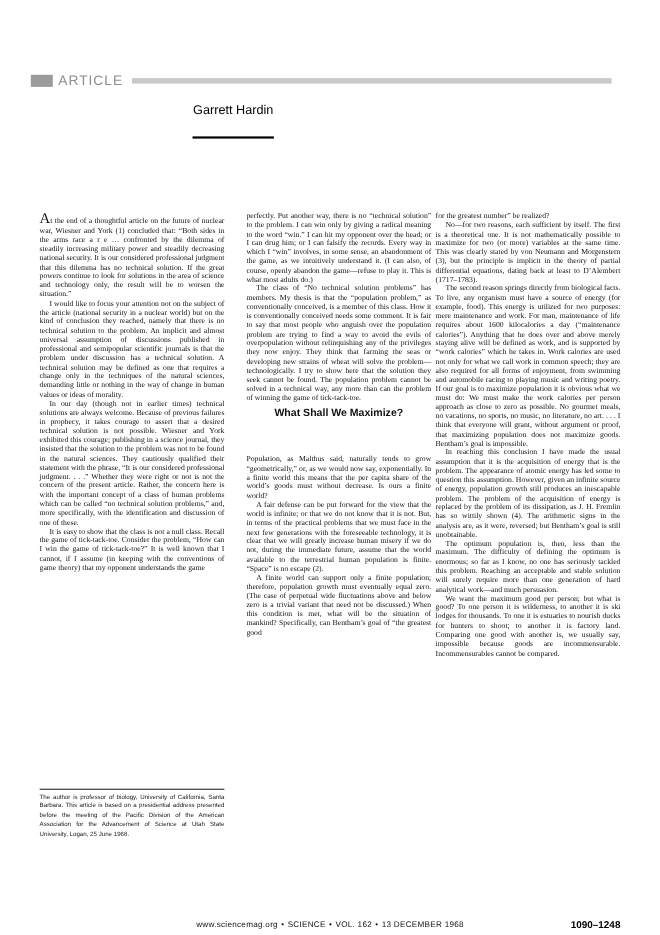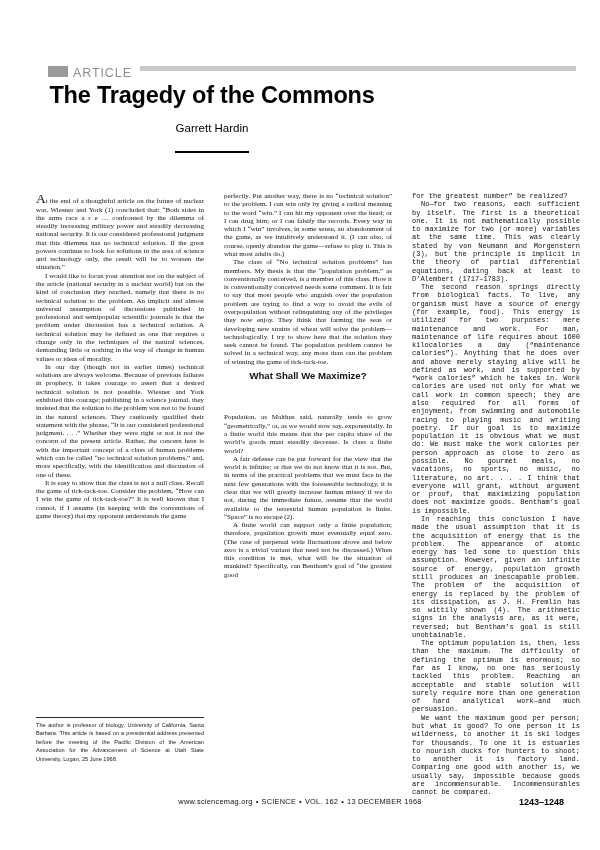--- a/index.html
+++ b/index.html
@@ -20,24 +20,25 @@
     height: 850px;
     position: relative;
     box-sizing: border-box;
     padding: 0;
     background: #ffffff;
   }
 
   
   .kicker {
     position: absolute;
-    left: 48px;
+    left: 28px;
     top: 66px;
     width: 528px;
     display: flex;
+    align-items: center;
     gap: 5px;
   }
   .kicker-square {
     width: 20px;
     height: 11px;
     background: #9b9b9b;
     flex: 0 0 auto;
   }
   .kicker-label {
     font-family: "Liberation Sans", sans-serif;
@@ -100,21 +101,21 @@
   .col p {
     margin: 0;
     text-indent: 9px;
   }
   .col p.noindent {
     text-indent: 0;
     margin-top: 32px;
   }
   .col1 { left: 36px;  width: 168px; }
   .col2 { left: 224px; width: 168px; top: 160px; }
-  .col3 { left: 412px; width: 168px; top: 160px; font-family: Liberation Mono, monospace; }
+  .col3 { left: 396px; width: 168px; top: 160px; }
 
   .dropcap-para::first-letter {
     font-size: 13.5px;
     line-height: 1;
   }
 
   
   .sec-head {
     font-family: "Liberation Sans", sans-serif;
     font-weight: bold;
@@ -141,21 +142,21 @@
     width: 168px;
     height: 1px;
     background: #2b2b2b;
     margin-bottom: 3px;
   }
 
   
   .footer {
     position: absolute;
     left: 36px;
-    top: 797px;
+    top: 836px;
     width: 528px;
     display: flex;
     align-items: baseline;
     justify-content: center;
     font-family: "Liberation Sans", sans-serif;
   }
   .footer-center {
     font-size: 7.4px;
     letter-spacing: 0.25px;
     color: #111;
@@ -177,37 +178,36 @@
 
 <div class="page">
 
   <div class="kicker">
     <span class="kicker-square"></span>
     <span class="kicker-label">ARTICLE</span>
     <span class="kicker-rule"></span>
   </div>
 
   <div class="titleblock">
-    <h1 class="article-title">The Tragedy of the Commons</h1>
     <div class="article-author">Garrett Hardin</div>
     <div class="title-rule"></div>
   </div>
 
   <div class="col col1">
     <p class="noindent dropcap-para">At the end of a thoughtful article on the future of nuclear war, Wiesner and York (1) concluded that: “Both sides in the arms race a r e … confronted by the dilemma of steadily increasing military power and steadily decreasing national security. It is our considered professional judgment that this dilemma has no technical solution. If the great powers continue to look for solutions in the area of science and technology only, the result will be to worsen the situation.”</p>
     <p>I would like to focus your attention not on the subject of the article (national security in a nuclear world) but on the kind of conclusion they reached, namely that there is no technical solution to the problem. An implicit and almost universal assumption of discussions published in professional and semipopular scientific journals is that the problem under discussion has a technical solution. A technical solution may be defined as one that requires a change only in the techniques of the natural sciences, demanding little or nothing in the way of change in human values or ideas of morality.</p>
     <p>In our day (though not in earlier times) technical solutions are always welcome. Because of previous failures in prophecy, it takes courage to assert that a desired technical solution is not possible. Wiesner and York exhibited this courage; publishing in a science journal, they insisted that the solution to the problem was not to be found in the natural sciences. They cautiously qualified their statement with the phrase, “It is our considered professional judgment. . . .” Whether they were right or not is not the concern of the present article. Rather, the concern here is with the important concept of a class of human problems which can be called “no technical solution problems,” and, more specifically, with the identification and discussion of one of these.</p>
     <p>It is easy to show that the class is not a null class. Recall the game of tick-tack-toe. Consider the problem, “How can I win the game of tick-tack-toe?” It is well known that I cannot, if I assume (in keeping with the conventions of game theory) that my opponent understands the game</p>
   </div>
 
   <div class="col col2">
     <p class="noindent">perfectly. Put another way, there is no “technical solution” to the problem. I can win only by giving a radical meaning to the word “win.” I can hit my opponent over the head; or I can drug him; or I can falsify the records. Every way in which I “win” involves, in some sense, an abandonment of the game, as we intuitively understand it. (I can also, of course, openly abandon the game—refuse to play it. This is what most adults do.)</p>
     <p>The class of “No technical solution problems” has members. My thesis is that the “population problem,” as conventionally conceived, is a member of this class. How it is conventionally conceived needs some comment. It is fair to say that most people who anguish over the population problem are trying to find a way to avoid the evils of overpopulation without relinquishing any of the privileges they now enjoy. They think that farming the seas or developing new strains of wheat will solve the problem—technologically. I try to show here that the solution they seek cannot be found. The population problem cannot be solved in a technical way, any more than can the problem of winning the game of tick-tack-toe.</p>
     <h2 class="sec-head">What Shall We Maximize?</h2>
-    <p class="noindent">Population, as Malthus said, naturally tends to grow “geometrically,” or, as we would now say, exponentially. In a finite world this means that the per capita share of the world’s goods must steadily decrease. Is class a finite world?</p>
+    <p class="noindent">Population, as Malthus said, naturally tends to grow “geometrically,” or, as we would now say, exponentially. In a finite world this means that the per capita share of the world’s goods must without decrease. Is ours a finite world?</p>
     <p>A fair defense can be put forward for the view that the world is infinite; or that we do not know that it is not. But, in terms of the practical problems that we must face in the next few generations with the foreseeable technology, it is clear that we will greatly increase human misery if we do not, during the immediate future, assume that the world available to the terrestrial human population is finite. “Space” is no escape (2).</p>
     <p>A finite world can support only a finite population; therefore, population growth must eventually equal zero. (The case of perpetual wide fluctuations above and below zero is a trivial variant that need not be discussed.) When this condition is met, what will be the situation of mankind? Specifically, can Bentham’s goal of “the greatest good</p>
   </div>
 
   <div class="col col3">
     <p class="noindent">for the greatest number” be realized?</p>
     <p>No—for two reasons, each sufficient by itself. The first is a theoretical one. It is not mathematically possible to maximize for two (or more) variables at the same time. This was clearly stated by von Neumann and Morgenstern (3), but the principle is implicit in the theory of partial differential equations, dating back at least to D’Alembert (1717–1783).</p>
     <p>The second reason springs directly from biological facts. To live, any organism must have a source of energy (for example, food). This energy is utilized for two purposes: mere maintenance and work. For man, maintenance of life requires about 1600 kilocalories a day (“maintenance calories”). Anything that he does over and above merely staying alive will be defined as work, and is supported by “work calories” which he takes in. Work calories are used not only for what we call work in common speech; they are also required for all forms of enjoyment, from swimming and automobile racing to playing music and writing poetry. If our goal is to maximize population it is obvious what we must do: We must make the work calories per person approach as close to zero as possible. No gourmet meals, no vacations, no sports, no music, no literature, no art. . . . I think that everyone will grant, without argument or proof, that maximizing population does not maximize goods. Bentham’s goal is impossible.</p>
     <p>In reaching this conclusion I have made the usual assumption that it is the acquisition of energy that is the problem. The appearance of atomic energy has led some to question this assumption. However, given an infinite source of energy, population growth still produces an inescapable problem. The problem of the acquisition of energy is replaced by the problem of its dissipation, as J. H. Fremlin has so wittily shown (4). The arithmetic signs in the analysis are, as it were, reversed; but Bentham’s goal is still unobtainable.</p>
     <p>The optimum population is, then, less than the maximum. The difficulty of defining the optimum is enormous; so far as I know, no one has seriously tackled this problem. Reaching an acceptable and stable solution will surely require more than one generation of hard analytical work—and much persuasion.</p>
@@ -216,16 +216,16 @@
 
   <div class="footnote">
     <div class="footnote-rule"></div>
     <div>The author is professor of biology, University of California, Santa Barbara. This article is based on a presidential address presented before the meeting of the Pacific Division of the American Association for the Advancement of Science at Utah State University, Logan, 25 June 1968.</div>
   </div>
 
   <div class="footer">
     <div class="footer-center">
       <span>www.sciencemag.org</span><span class="bullet">•</span><span>SCIENCE</span><span class="bullet">•</span><span>VOL. 162</span><span class="bullet">•</span><span>13 DECEMBER 1968</span>
     </div>
-    <div class="footer-pages">1243–1248</div>
+    <div class="footer-pages">1090–1248</div>
   </div>
 
 </div>
 
 </body></html>

